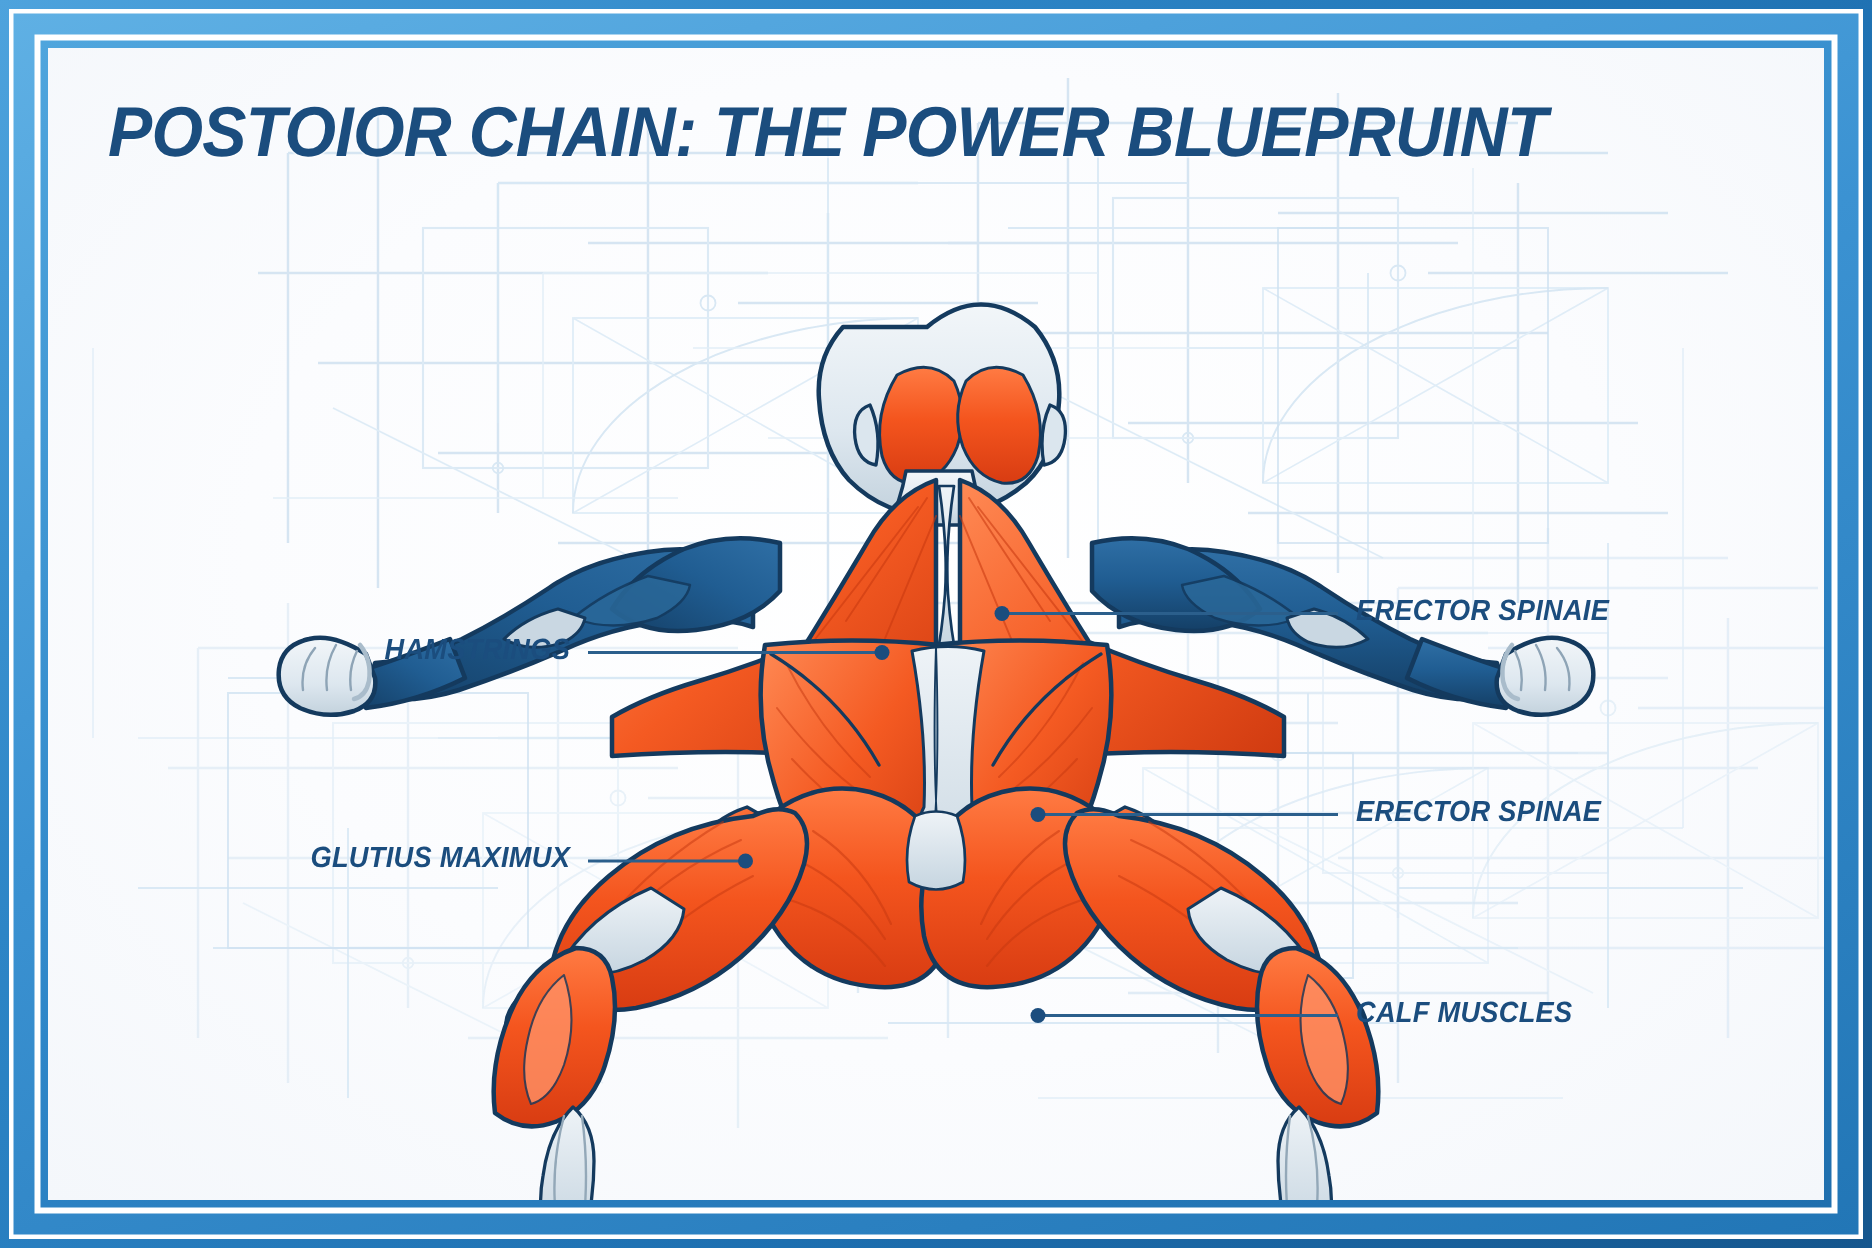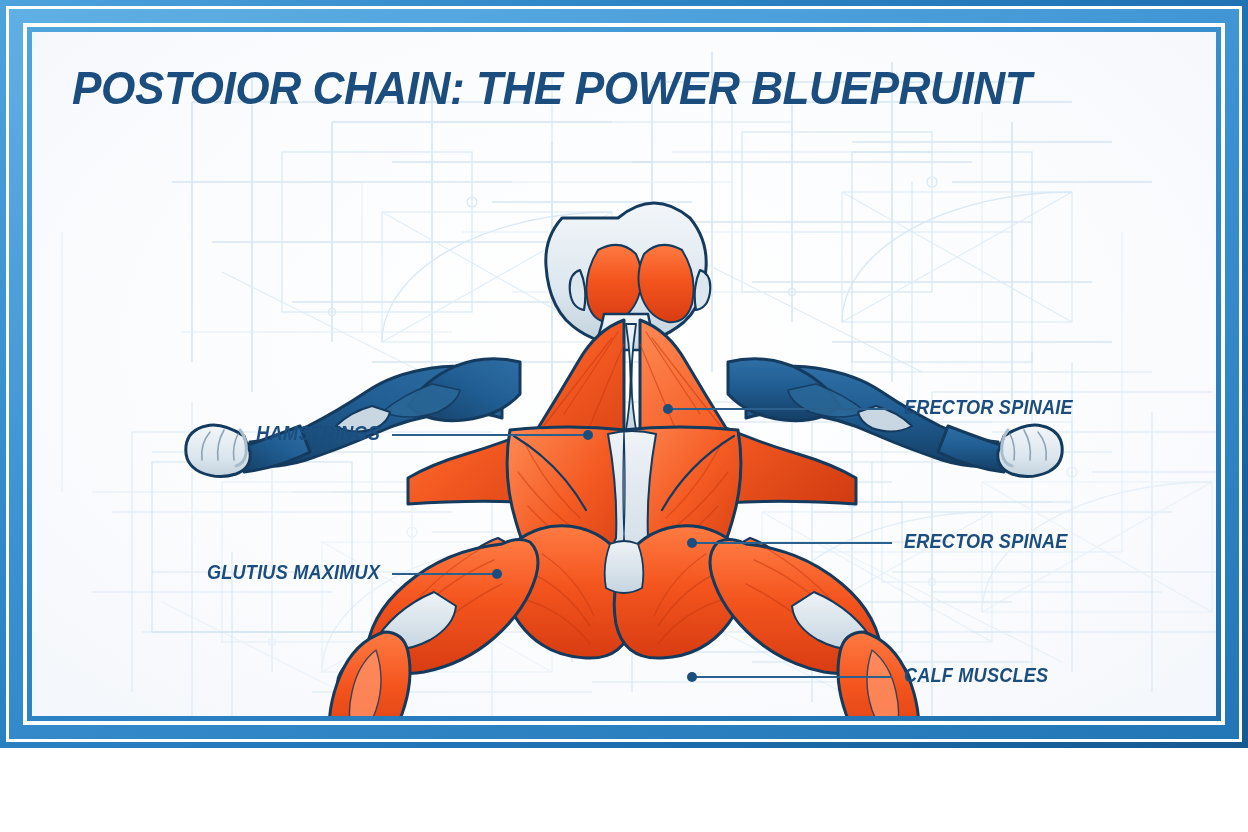--- a/index.html
+++ b/index.html
@@ -2,21 +2,21 @@
 <html><head>
 <meta charset="utf-8">
 <title>Posterior Chain Infographic</title>
 <style>
   html,body{margin:0;padding:0;}
   body{
     width:1248px;height:832px;overflow:hidden;
     background:#ffffff;
     font-family:"Liberation Sans","DejaVu Sans",sans-serif;
   }
-  .poster{position:relative;width:1248px;height:748px;overflow:hidden;background:#14b8a6;}
+  .poster{position:relative;width:1248px;height:832px;overflow:hidden;background:#14b8a6;}
 
   
   .frame-outer{
     position:absolute;left:0;top:0;width:1248px;height:832px;
     background:linear-gradient(135deg,#4ea3dd 0%,#2d85c6 30%,#1d6fb0 65%,#15568d 100%);
   }
   .frame-gap1{position:absolute;left:6px;top:6px;right:6px;bottom:6px;background:#ffffff;}
   .frame-band{
     position:absolute;left:9px;top:9px;right:9px;bottom:9px;
     background:linear-gradient(160deg,#5fb0e4 0%,#3b92d2 45%,#2276b6 100%);

